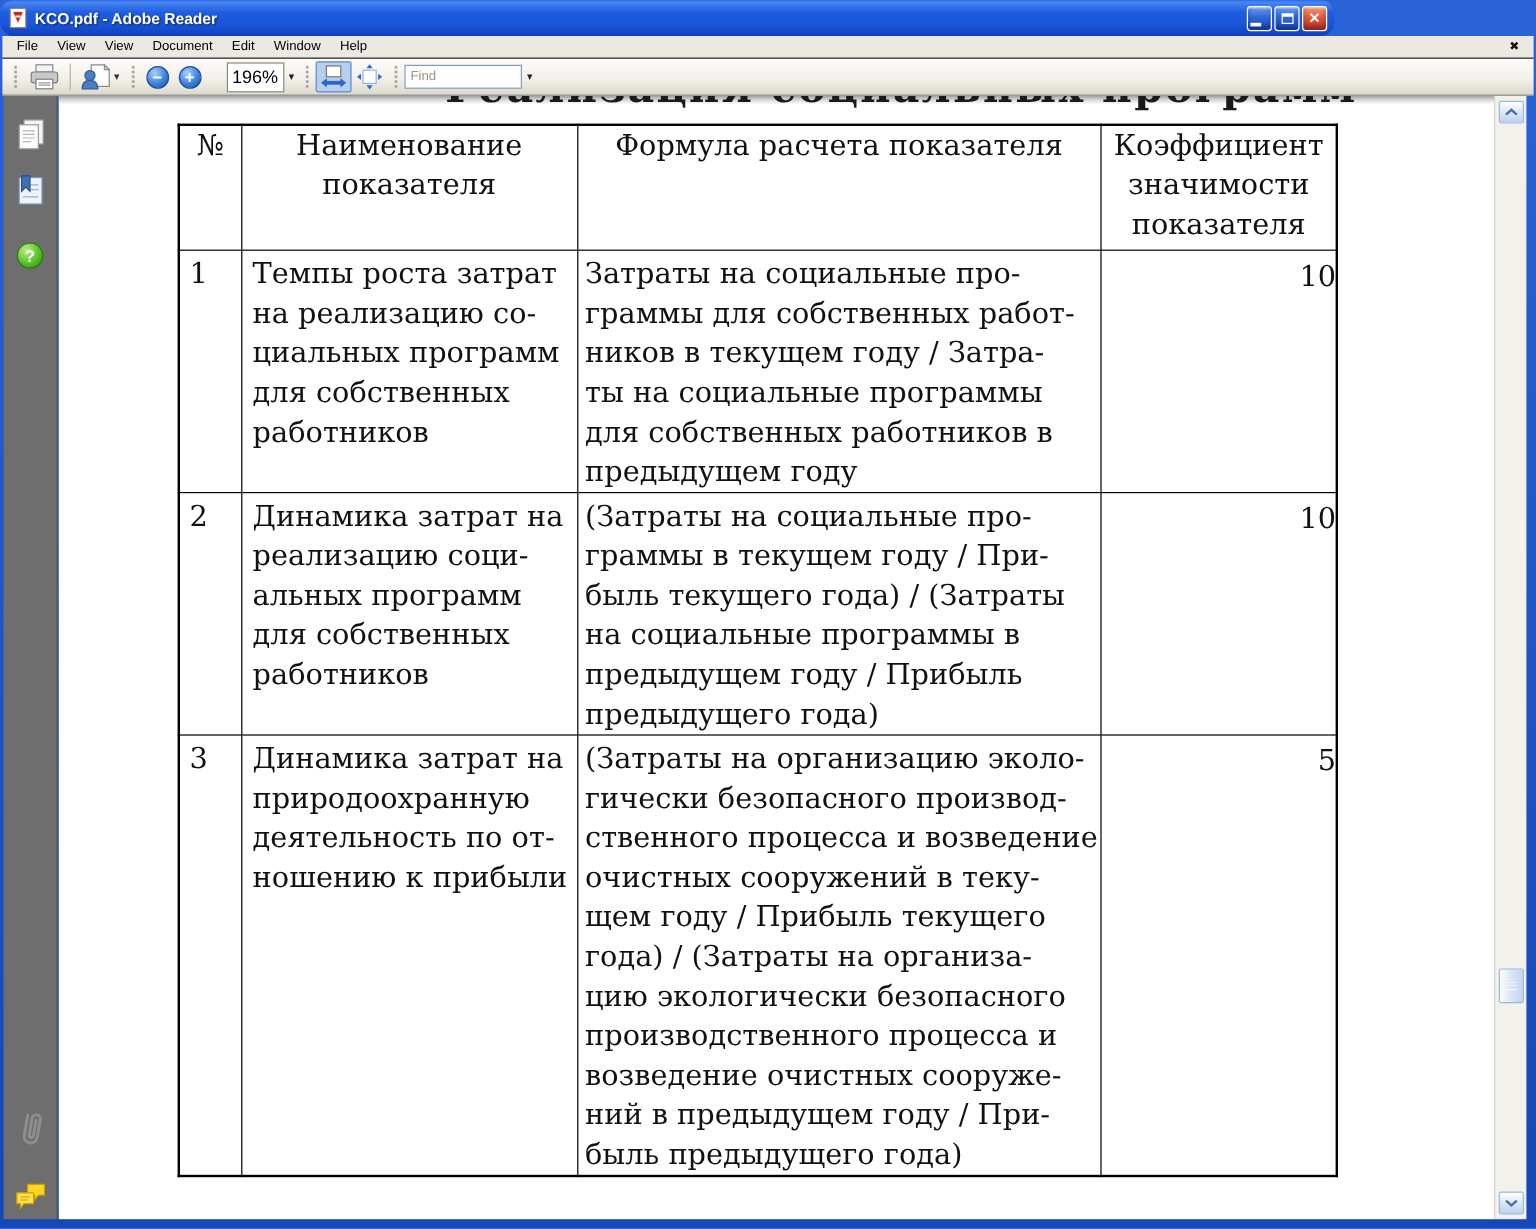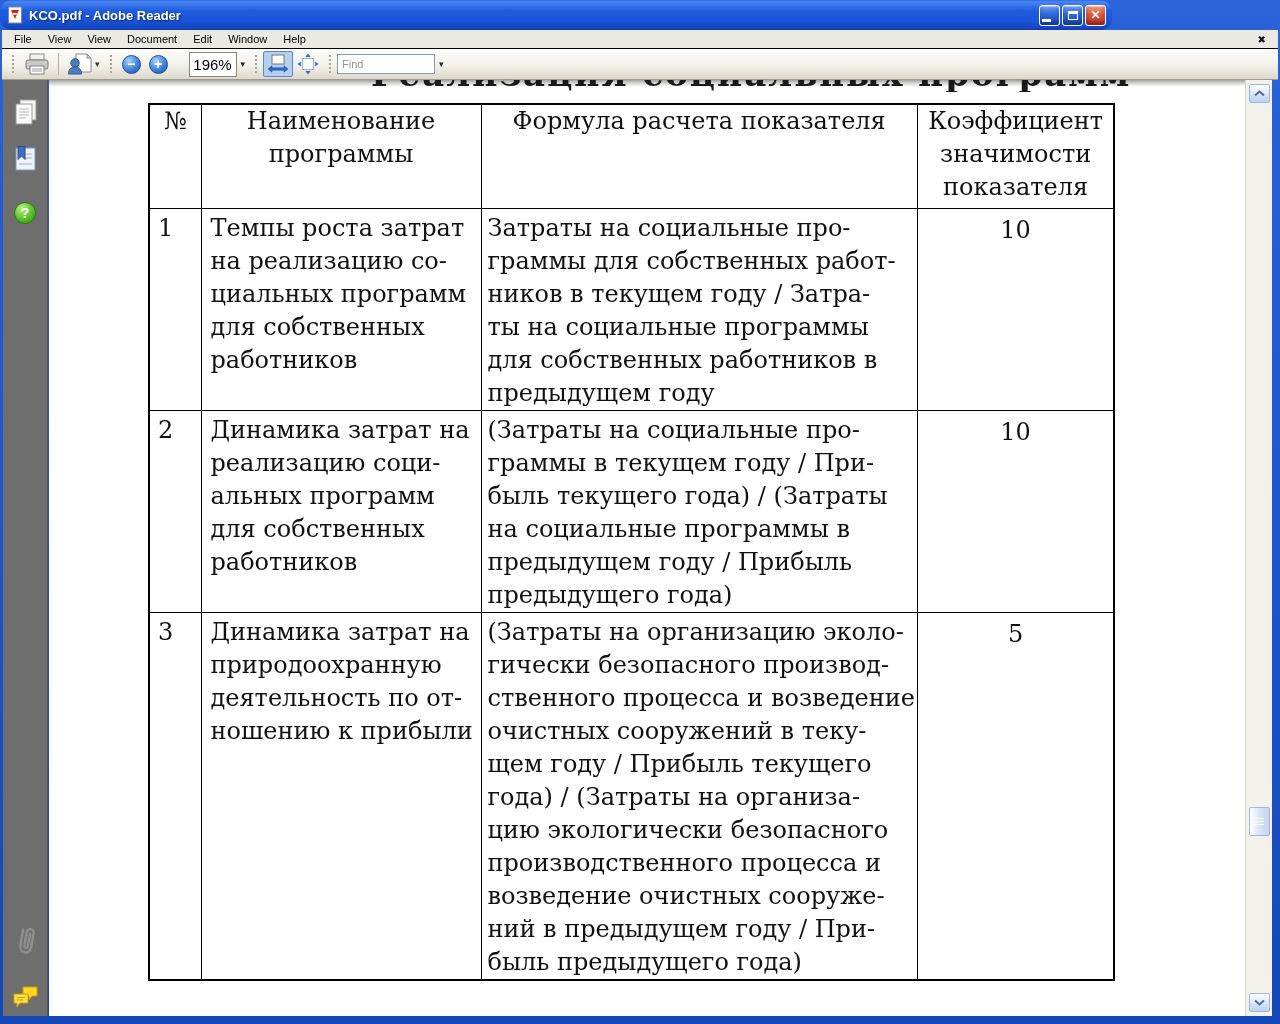--- a/index.html
+++ b/index.html
@@ -116,21 +116,21 @@
   .col-name { width:280px; }
   .col-form { width:430px; }
   .col-coef { width:197px; }
   .row-hdr { height:104px; }
   .row-1 { height:200px; }
   .row-2 { height:201px; }
   .row-3 { height:362px; }
   td.num  { padding:3px 0 0 8px; }
   td.name { padding:3px 2px 0 9px;margin-left:16px; }
   td.form { padding:3px 2px 0 6px; }
-  td.coef { text-align:center; padding-top:5px; }
+  td.coef { text-align:right; padding-top:5px; }
   .footer-line {
     position:absolute; left:156px; top:913px; width:901px;
     font-family:"DejaVu Serif",serif; font-size:27px; line-height:32px; color:#111;
     text-align:justify; text-align-last:justify; white-space:nowrap; word-spacing:26px;
   }
   
   .scrollbar {
     position:absolute; right:8px; top:80px; width:27px; bottom:8px;
     background:#f2f1ec; border-left:1px solid #d8d6cc;
   }
@@ -285,21 +285,21 @@
     <colgroup>
       <col class="col-num">
         <col class="col-name">
         <col class="col-form">
         <col class="col-coef">
     </colgroup>
     <tbody>
         <tr class="row-hdr">
       <th class="hdr">№</th>
       <th class="hdr">Наименование
-программы</th>
+показателя</th>
       <th class="hdr">Формула расчета показателя</th>
       <th class="hdr">Коэффициент
 значимости
 показателя</th>
     </tr>
     <tr class="row-1">
       <td class="num">1</td>
       <td class="name">Темпы роста затрат
 на реализацию со-
 циальных программ

